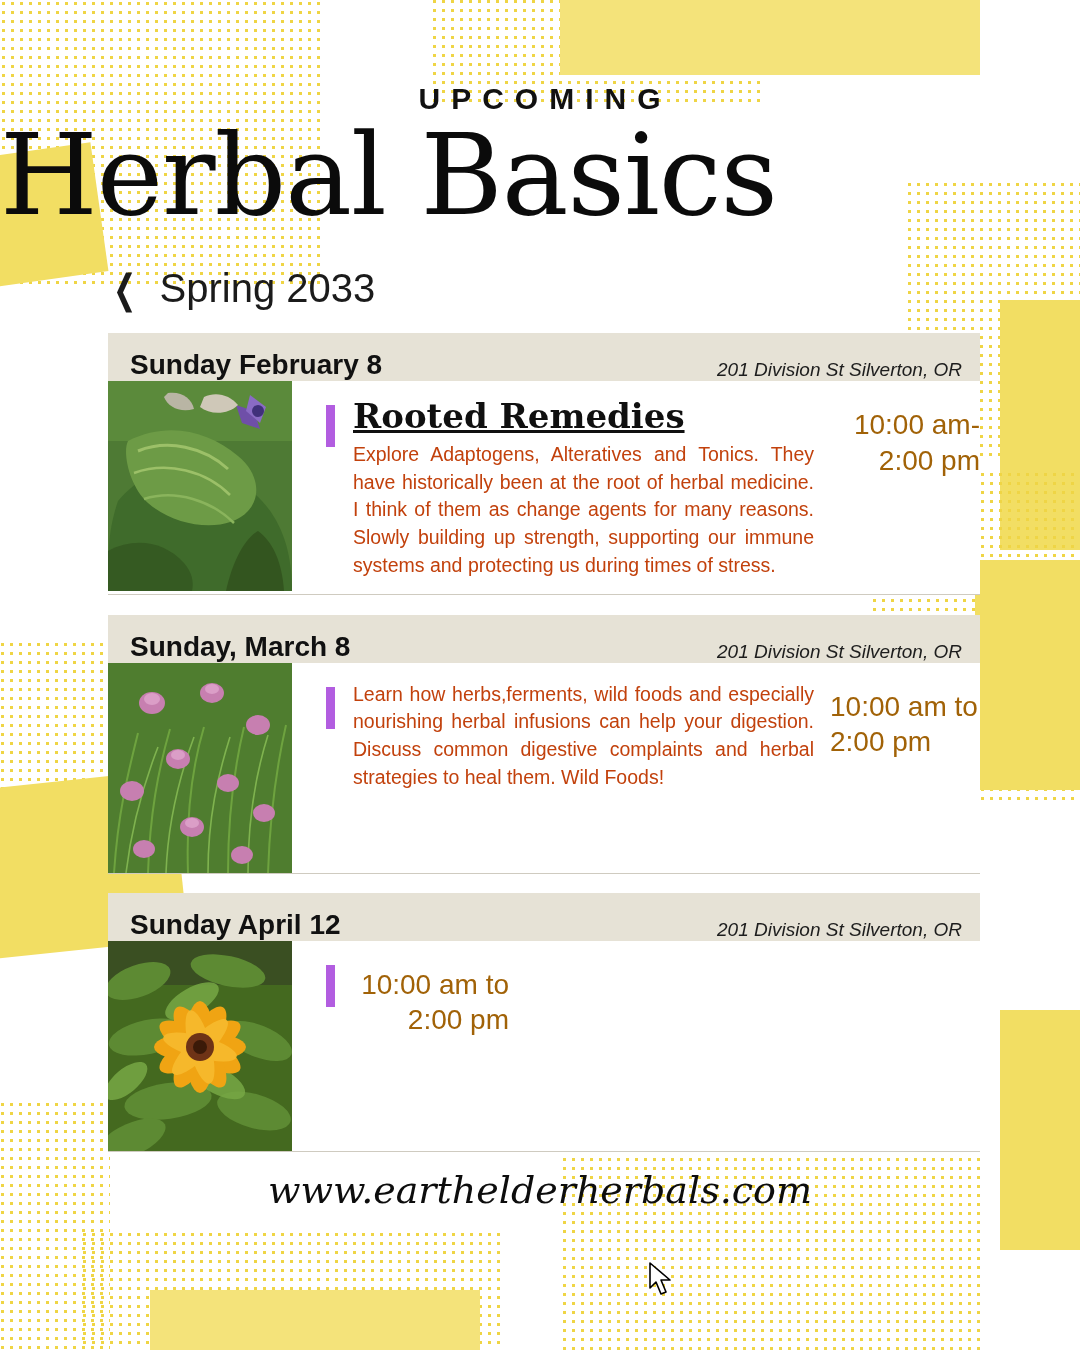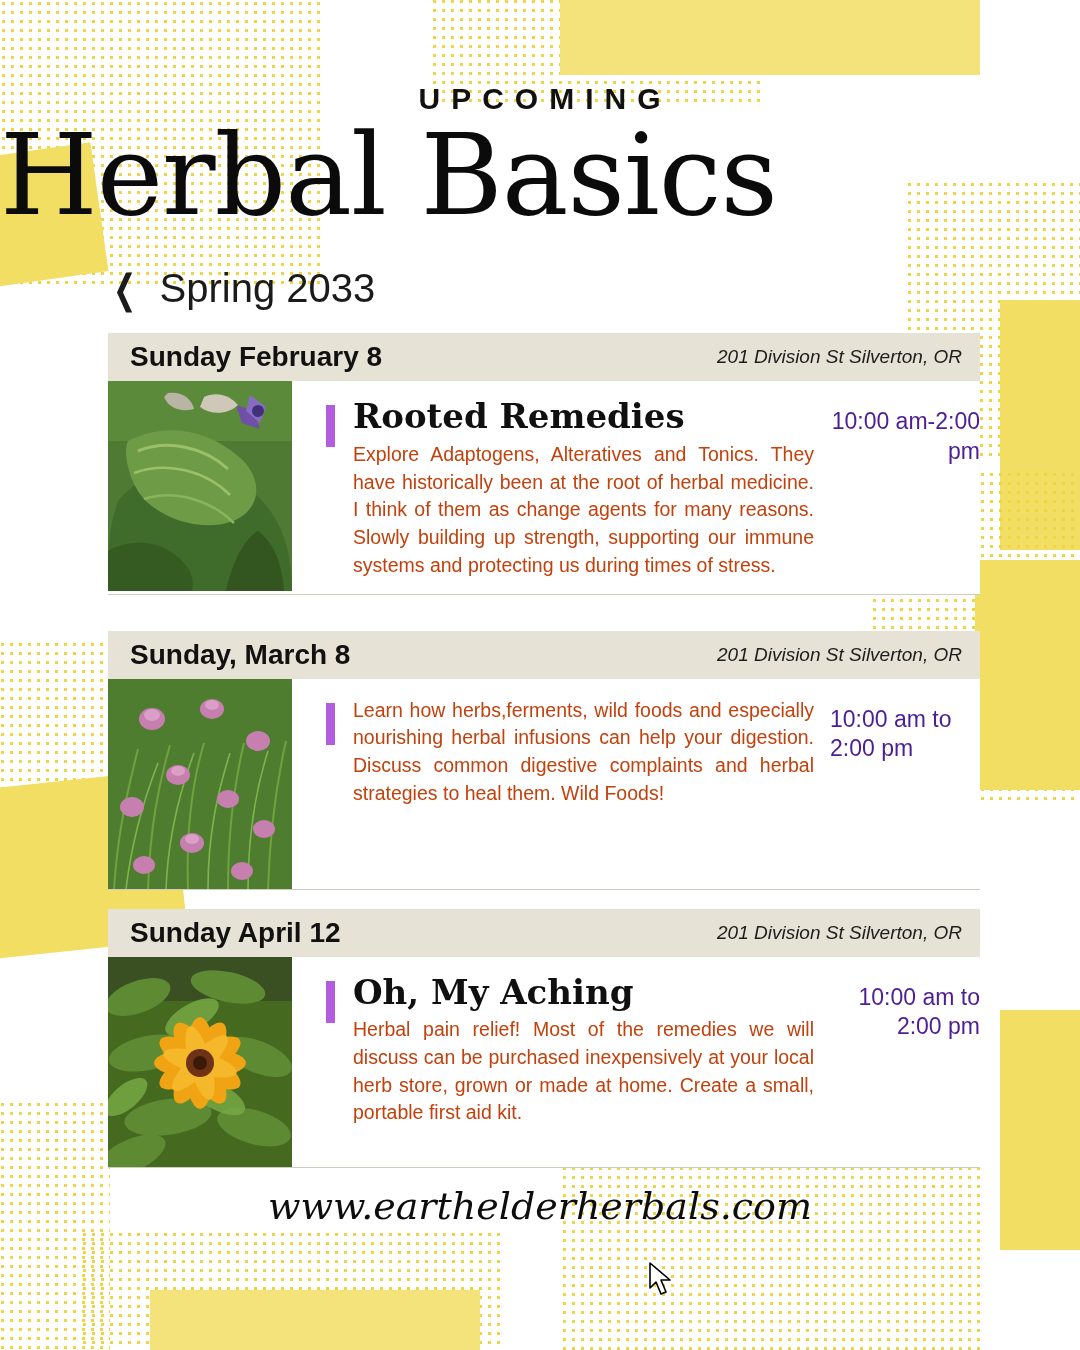--- a/index.html
+++ b/index.html
@@ -99,21 +99,21 @@
 
   
   .event {
     position: relative;
     margin: 0 0 0 0;
   }
   .event-bar {
     background: #e6e2d6;
     height: 48px;
     display: flex;
-    align-items: center;
+    align-items: flex-end;
     justify-content: space-between;
     padding: 0 18px 0 22px;
     margin: 0 100px 0 108px;
   }
   .event-date {
     font-size: 28px;
     font-weight: 700;
     color: #111;
     font-family: "Liberation Sans", sans-serif;
   }
@@ -153,44 +153,45 @@
   }
   .etext { flex: 1; padding-right: 10px; }
   .etitle {
     font-family: "DejaVu Serif", serif;
     font-size: 34px;
     font-weight: 700;
     color: #101010;
     line-height: 1.05;
     margin: 0 0 6px 0;
     white-space: nowrap;
+    text-decoration: underline;
   }
   .edesc {
     font-size: 19.5px;
     line-height: 1.42;
     color: #c2410c;
     text-align: justify;
     font-family: "Liberation Sans", sans-serif;
     margin: 0;
   }
   .etime {
     width: 150px;
     min-width: 150px;
-    font-size: 23px;
+    font-size: 28px;
     line-height: 1.28;
-    color: #4c1d95;
+    color: #a16207;
     text-align: right;
     padding: 8px 0 0 6px;
     font-family: "Liberation Sans", sans-serif;
   }
   .etime.left { text-align: left; }
 
   
   #event-0 { margin-top: 22px; }
-  #event-1 { margin-top: 36px; }
+  #event-1 { margin-top: 20px; }
   #event-2 { margin-top: 19px; }
 
   .website {
     text-align: center;
     font-family: "DejaVu Serif", serif;
     font-style: italic;
     font-size: 38px;
     color: #0d0d0d;
     margin-top: 16px;
   }
@@ -358,24 +359,20 @@
               <ellipse rx="38" ry="11" transform="rotate(75)"></ellipse>
               <ellipse rx="38" ry="11" transform="rotate(135)"></ellipse>
             </g>
             <circle r="14" fill="#6e3316"></circle>
             <circle r="7" fill="#3b1a08"></circle>
           </g>
         </svg>
       </div>
       <div class="event-main">
         <div class="accent"></div>
-        <div class="etext">
-          <div class="etitle">Oh, My Aching</div>
-          <p class="edesc">Herbal pain relief! Most of the remedies we will discuss can be purchased inexpensively at your local herb store, grown or made at home. Create a small, portable first aid kit.</p>
-        </div>
         <div class="etime">10:00 am to 2:00 pm</div>
       </div>
     </div>
   </div>
 
   <div class="website">www.earthelderherbals.com</div>
 
   <div class="cursor">
     <svg width="26" height="34" viewBox="0 0 26 34" aria-hidden="true">
       <path d="M2 1l20 17h-9l5 12-5 2-5-12-6 6z" fill="#ffffff" stroke="#000000" stroke-width="1.6" stroke-linejoin="round"></path>

